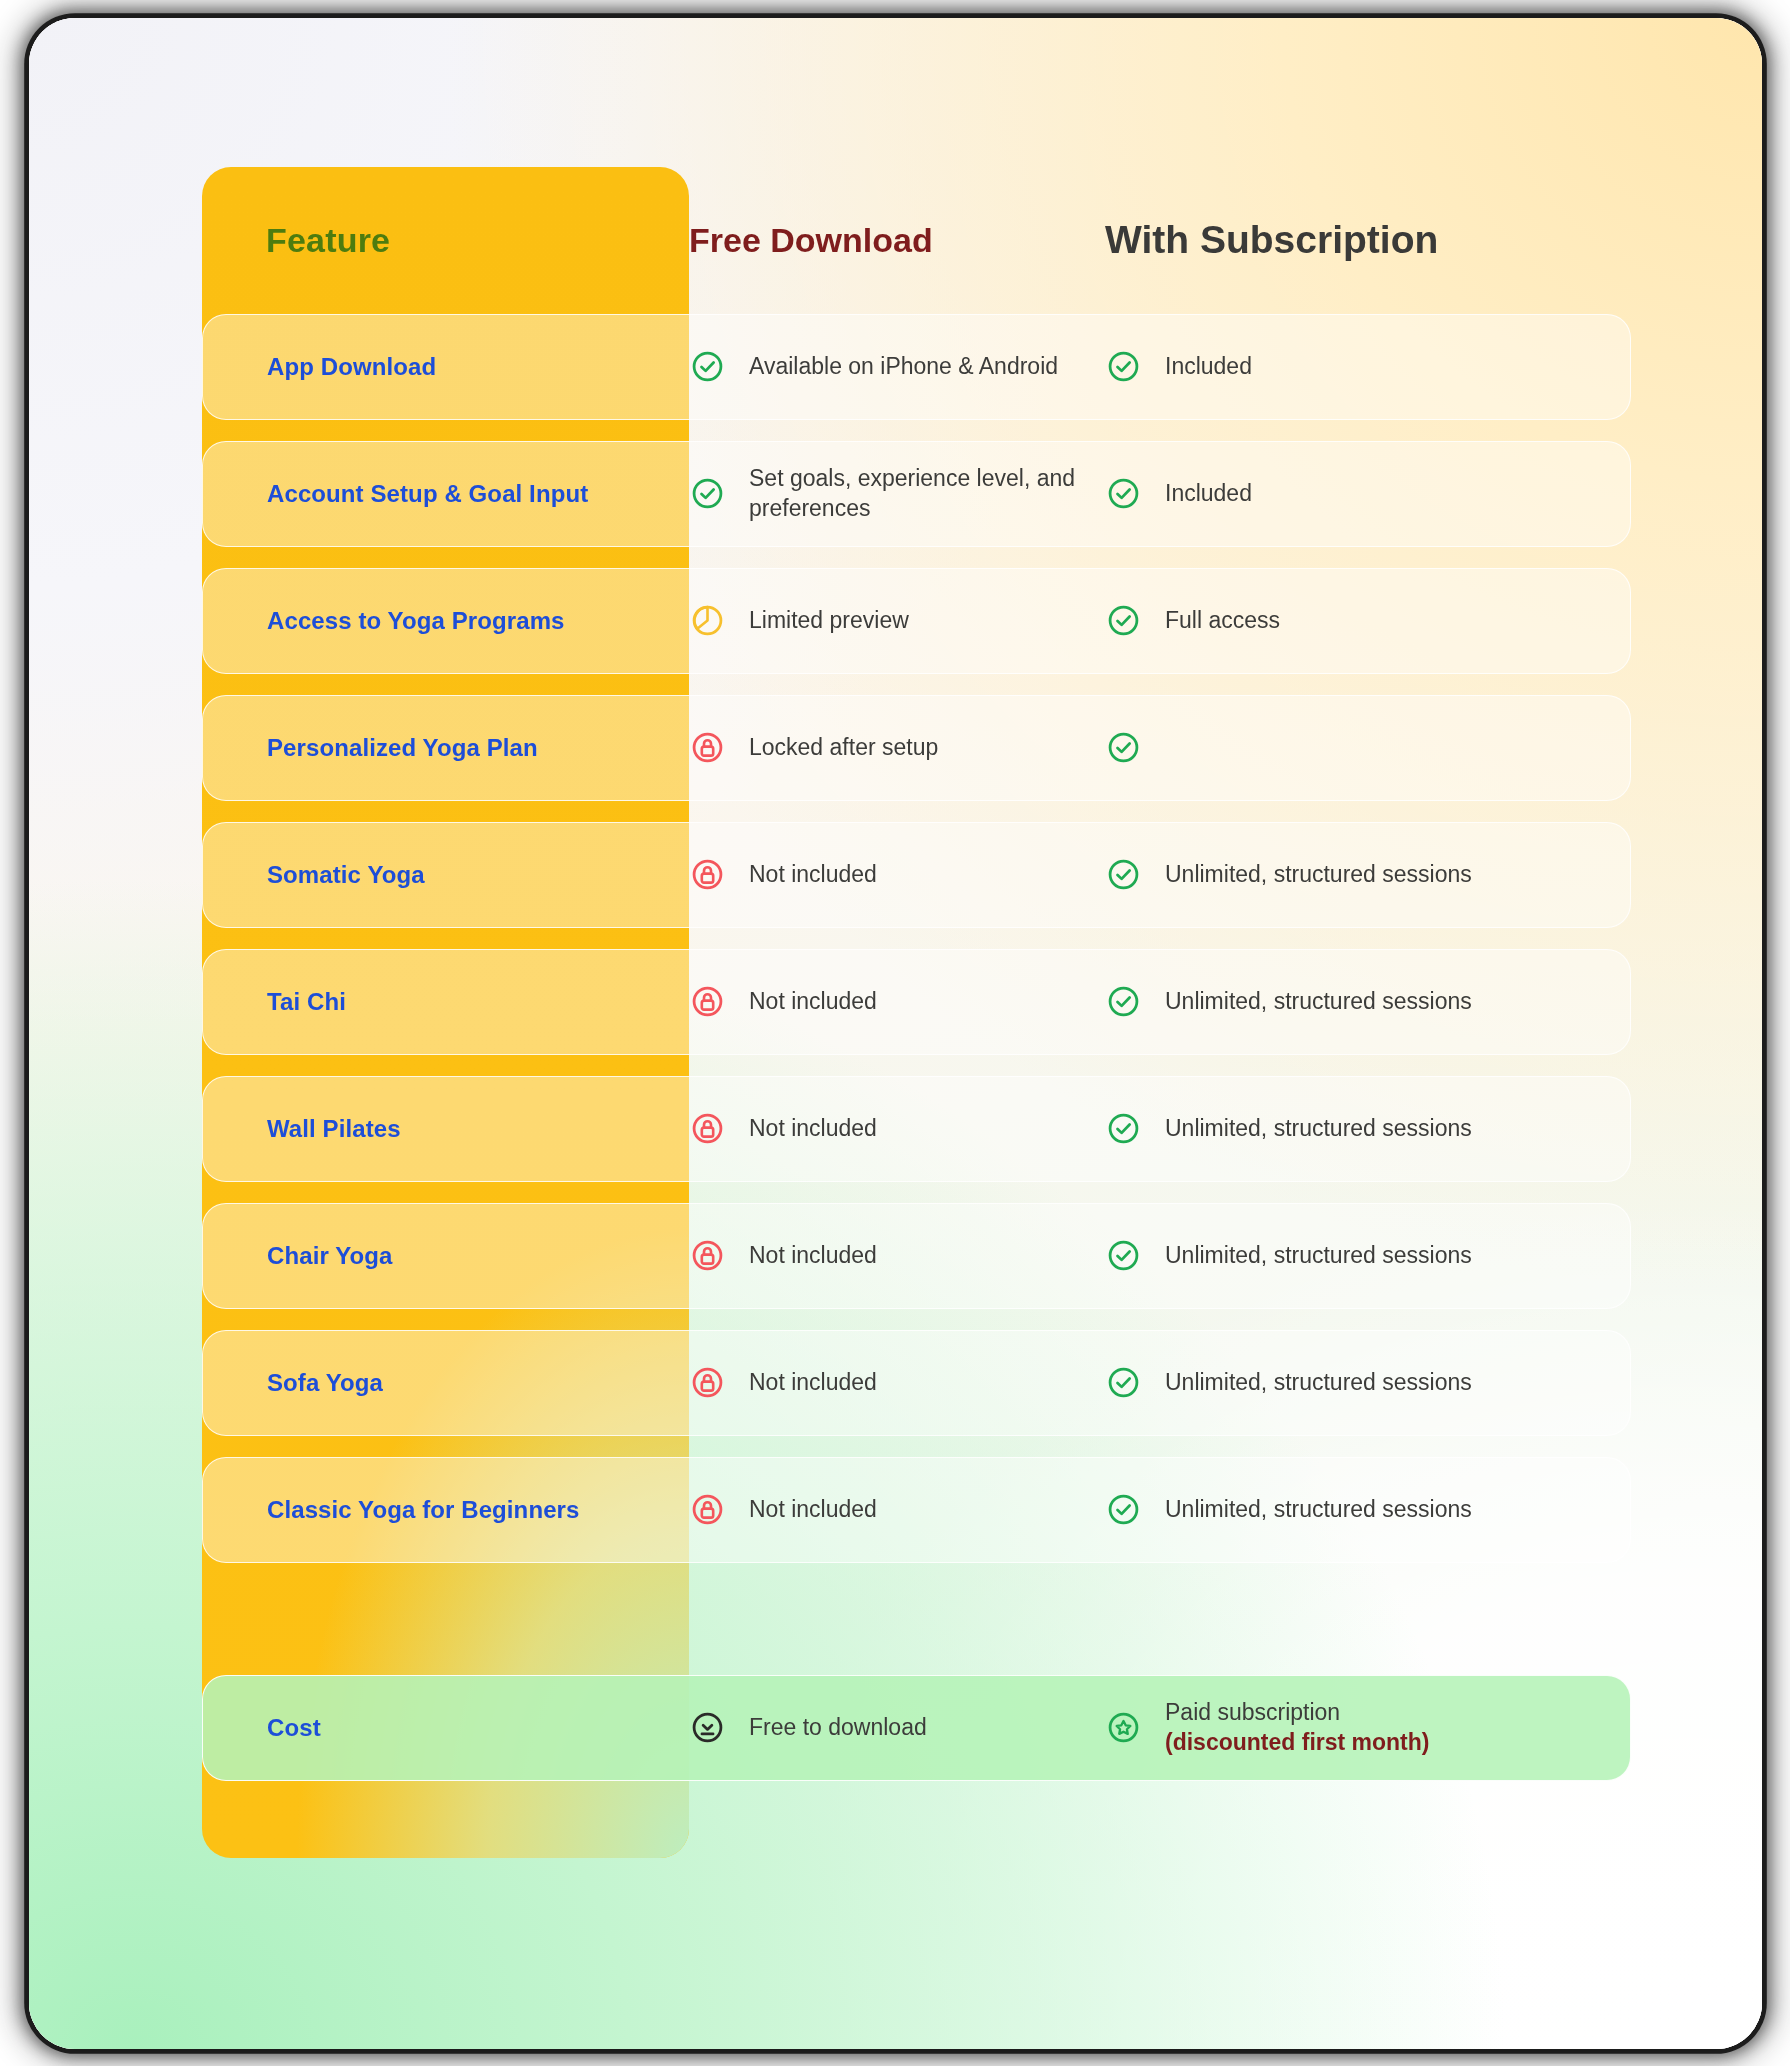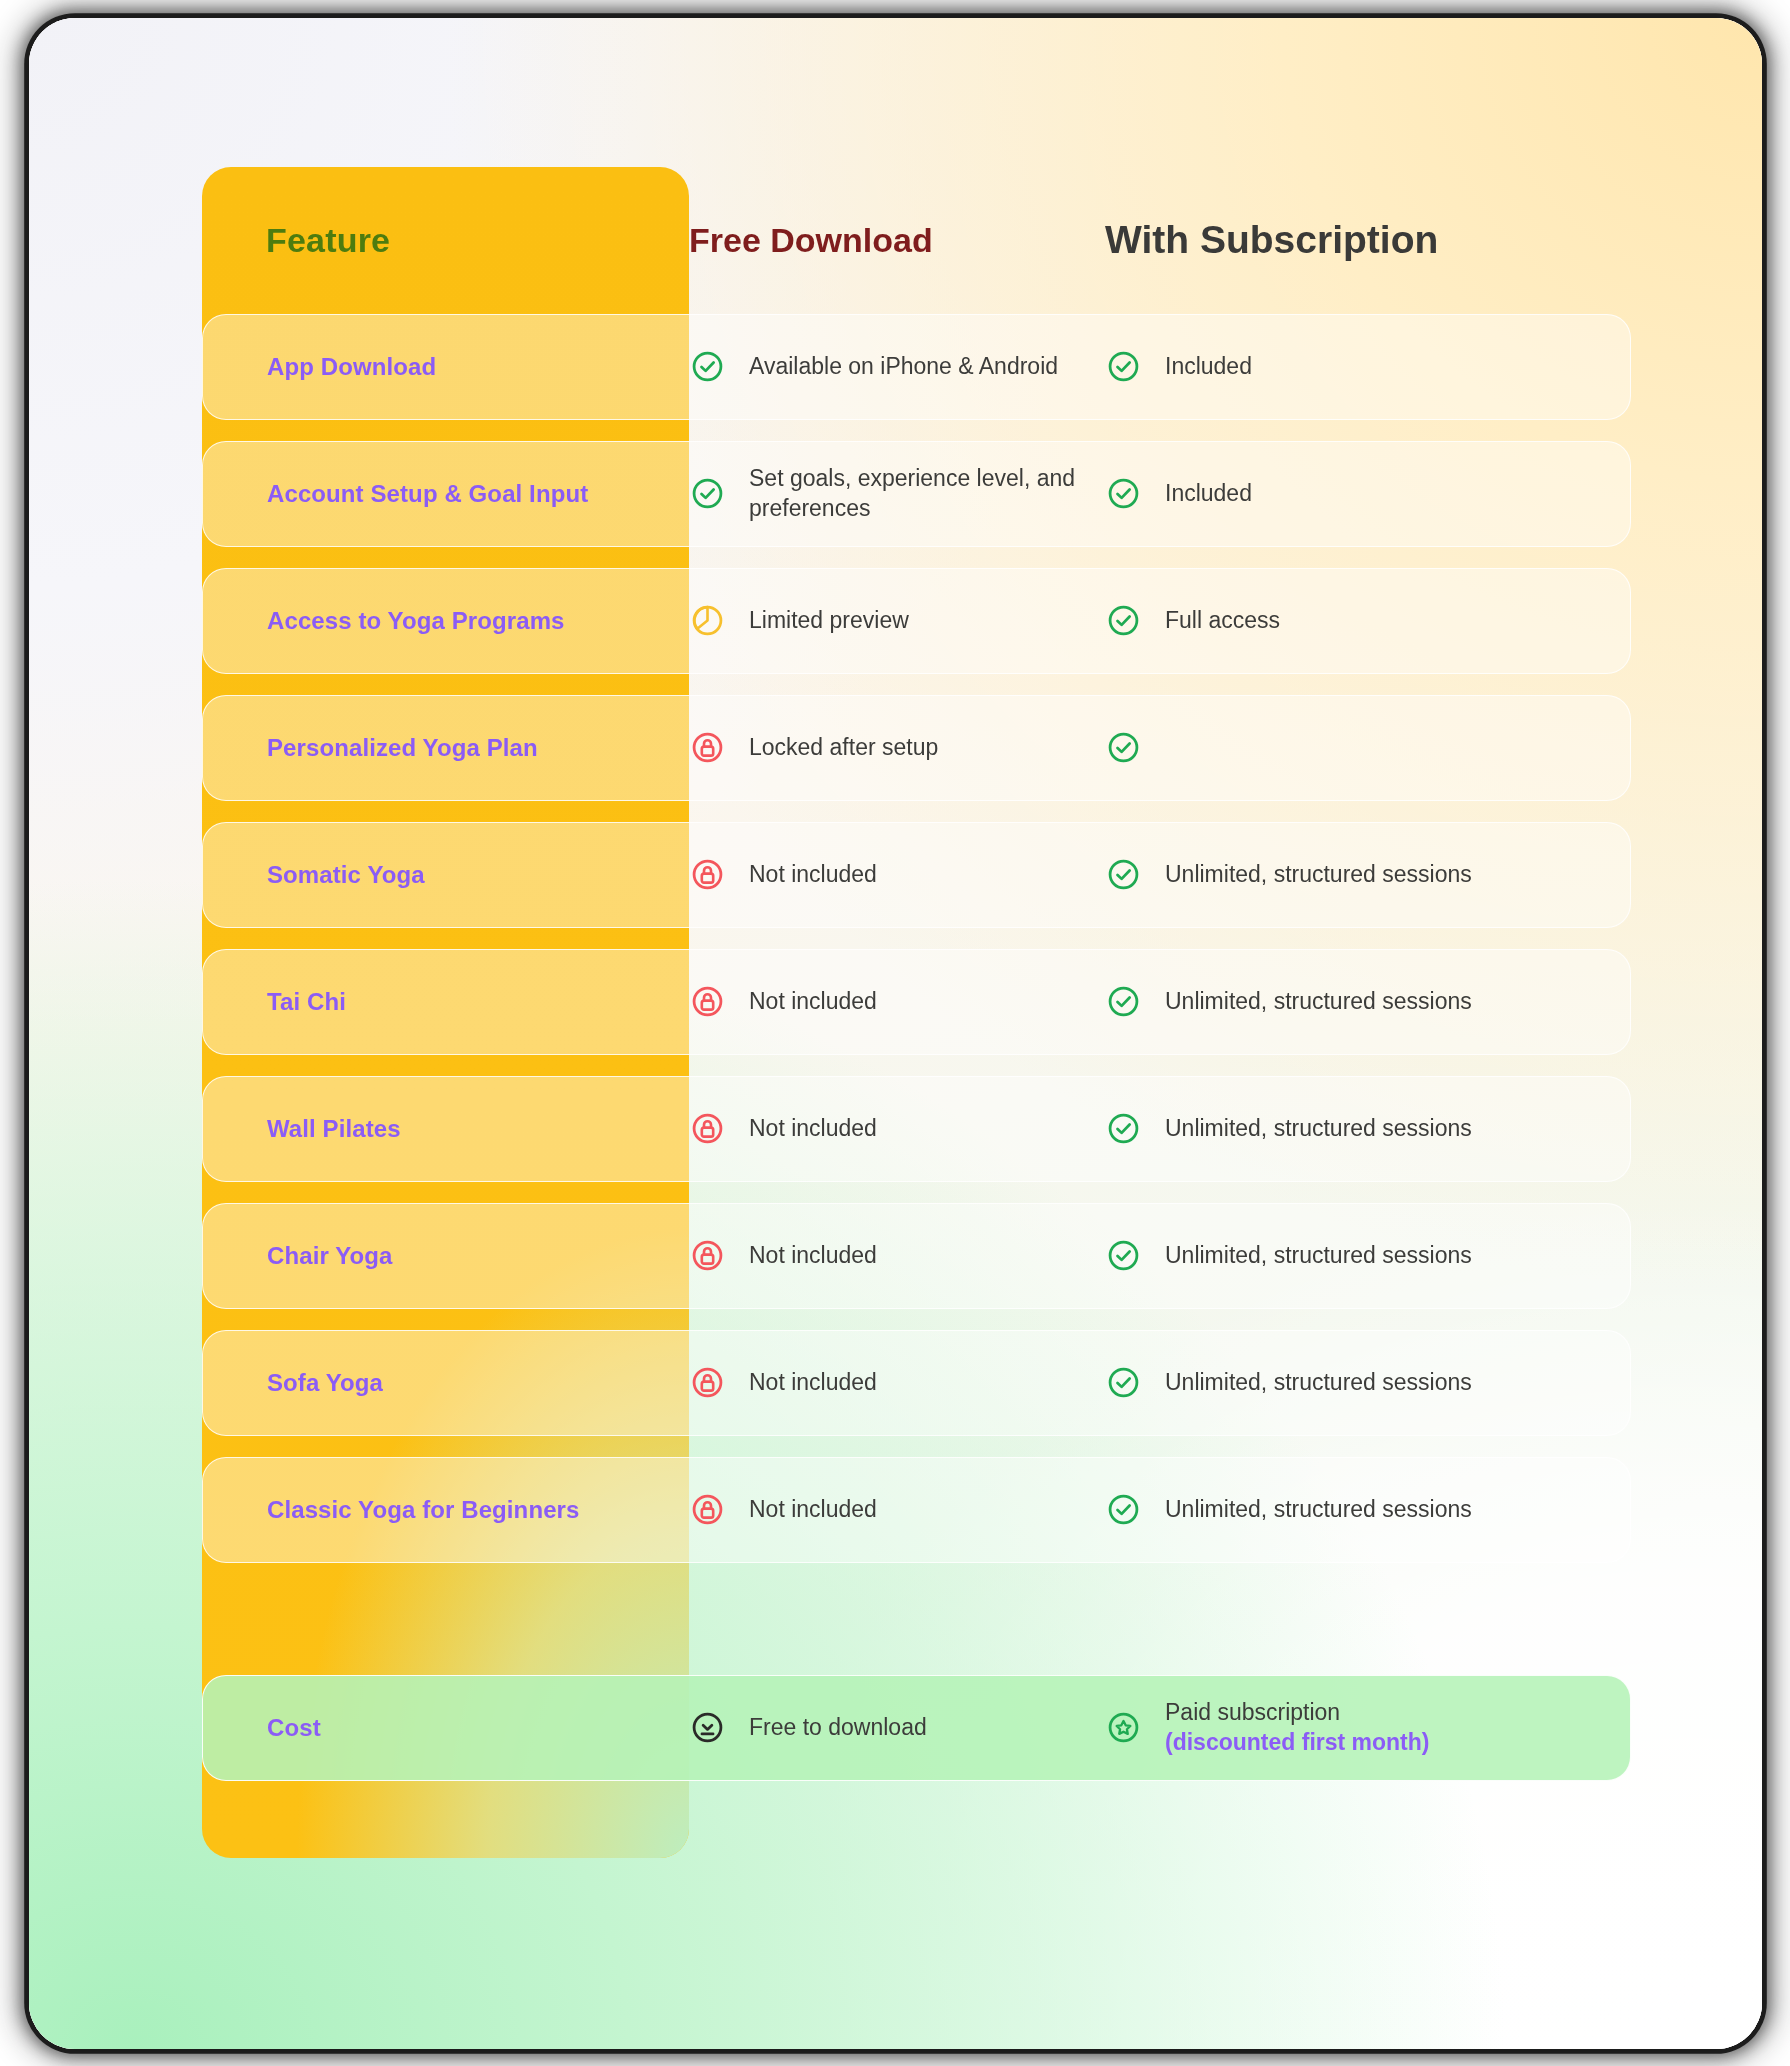--- a/index.html
+++ b/index.html
@@ -113,21 +113,21 @@
   .row.cost {
     height: 106px;
     margin-top: 112px;
     margin-bottom: 0;
     background: rgba(181,242,183,0.88);
     border-color: rgba(255,255,255,0.92);
   }
 
   .cell-feature {
     width: 423px;
-    color: #8b5cf6;
+    color: #1d4ed8;
     font-size: 24px;
     font-weight: bold;
     letter-spacing: 0.1px;
   }
 
   .cell-val {
     display: flex;
     align-items: center;
     gap: 24px;
   }
@@ -137,21 +137,21 @@
   .ic { flex: 0 0 auto; width: 35px; height: 35px; display: block; }
 
   .val-text {
     color: #3c3c3a;
     font-size: 23px;
     line-height: 1.30;
     max-width: 336px;
   }
   .val-text .sub-note {
     display: block;
-    color: #8b5cf6;
+    color: #7f1d1d;
     font-weight: bold;
   }
 </style>
 </head>
 <body>
 
 <div class="frame"></div>
 
 <div class="card">
 

